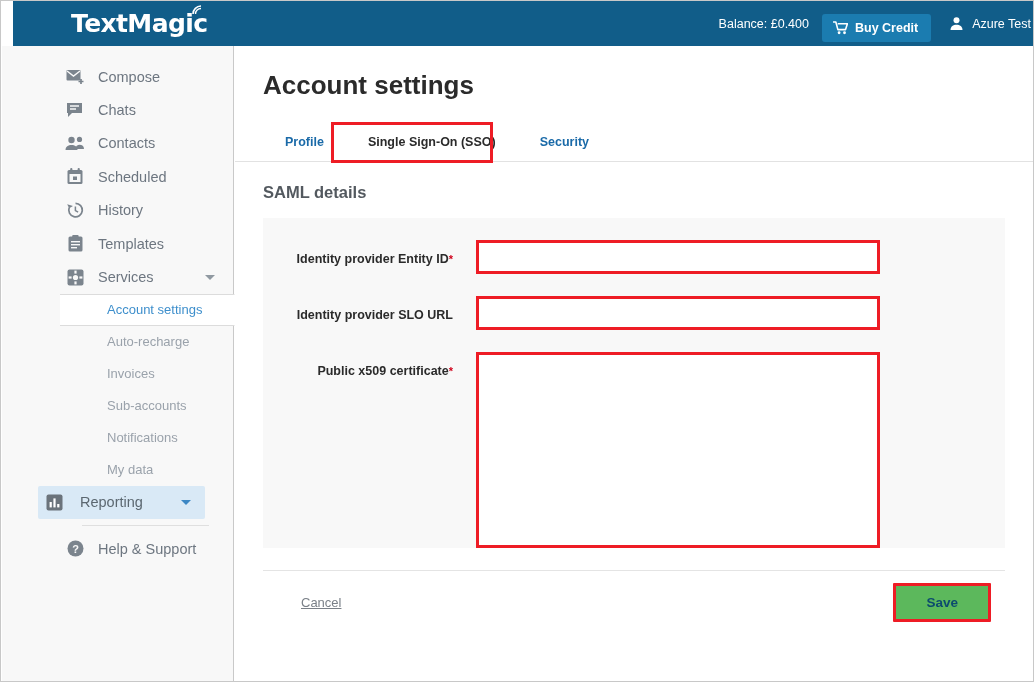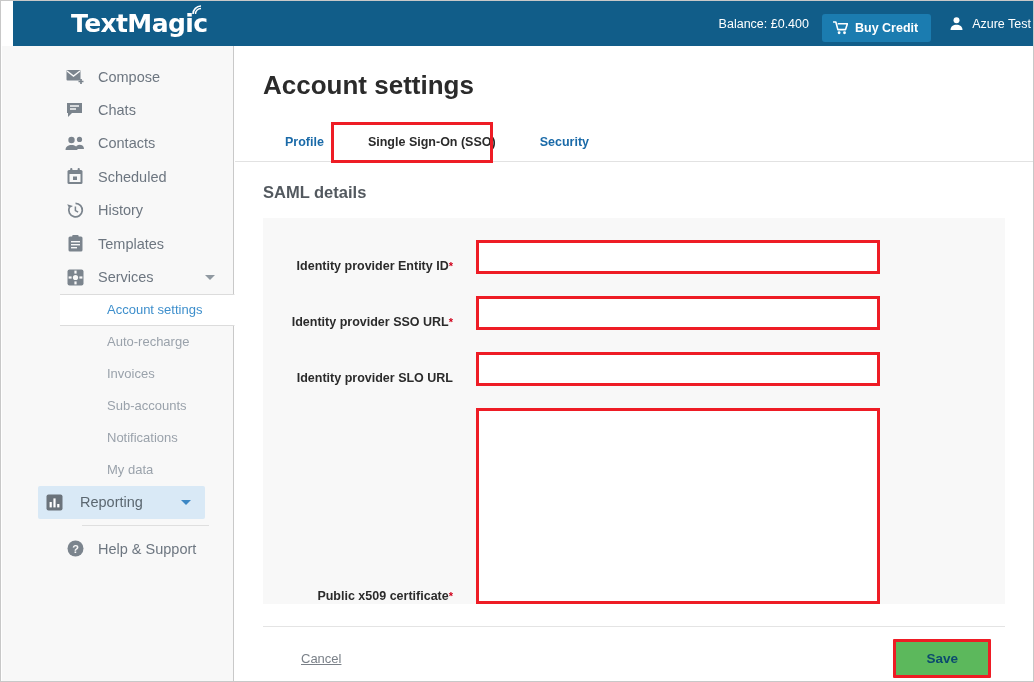--- a/index.html
+++ b/index.html
@@ -222,21 +222,21 @@
   }
 
   .form-panel {
     margin: 16px 0 0 28px;
     width: 742px;
     background: #f8f8f8;
     padding: 22px 0 0 0;
   }
   .form-row {
     display: flex;
-    align-items: flex-end;
+    align-items: flex-start;
     margin-bottom: 22px;
   }
   .form-label {
     width: 190px;
     text-align: right;
     font-size: 12.5px;
     font-weight: bold;
     color: #2b2b2b;
     padding-top: 12px;
     line-height: 1.2;
@@ -501,28 +501,20 @@
 
       <div class="form-row">
         <div class="form-label">
           <span>Identity provider Entity ID</span><span class="req">*</span>
         </div>
         <div class="field-wrap">
           <input class="text-input" type="text" value="" placeholder="" style="">
         </div>
       </div>
 
-      <div class="form-row">
-        <div class="form-label">
-          <span>Identity provider SSO URL</span><span class="req">*</span>
-        </div>
-        <div class="field-wrap">
-          <input class="text-input" type="text" value="" placeholder="" style="">
-        </div>
-      </div>
 
       <div class="form-row">
         <div class="form-label">
           <span>Identity provider SLO URL</span>
         </div>
         <div class="field-wrap">
           <input class="text-input" type="text" value="" placeholder="" style="">
         </div>
       </div>
 

